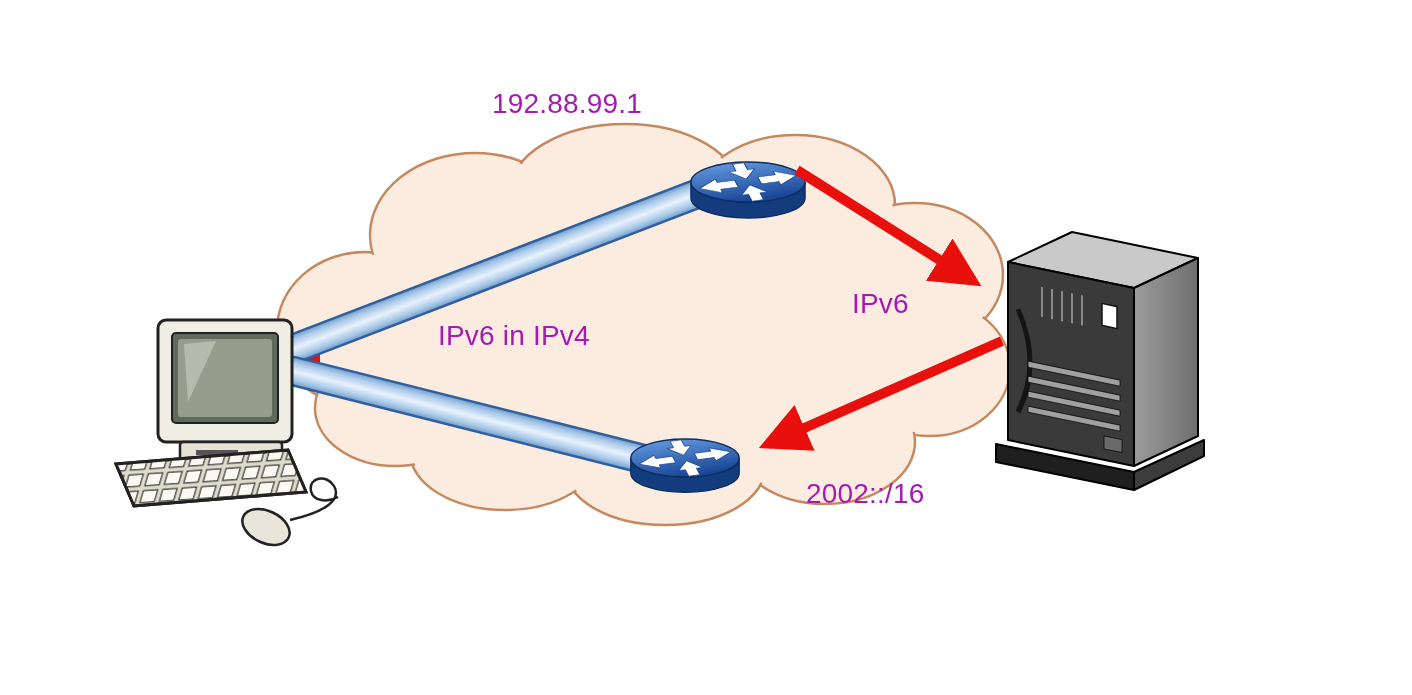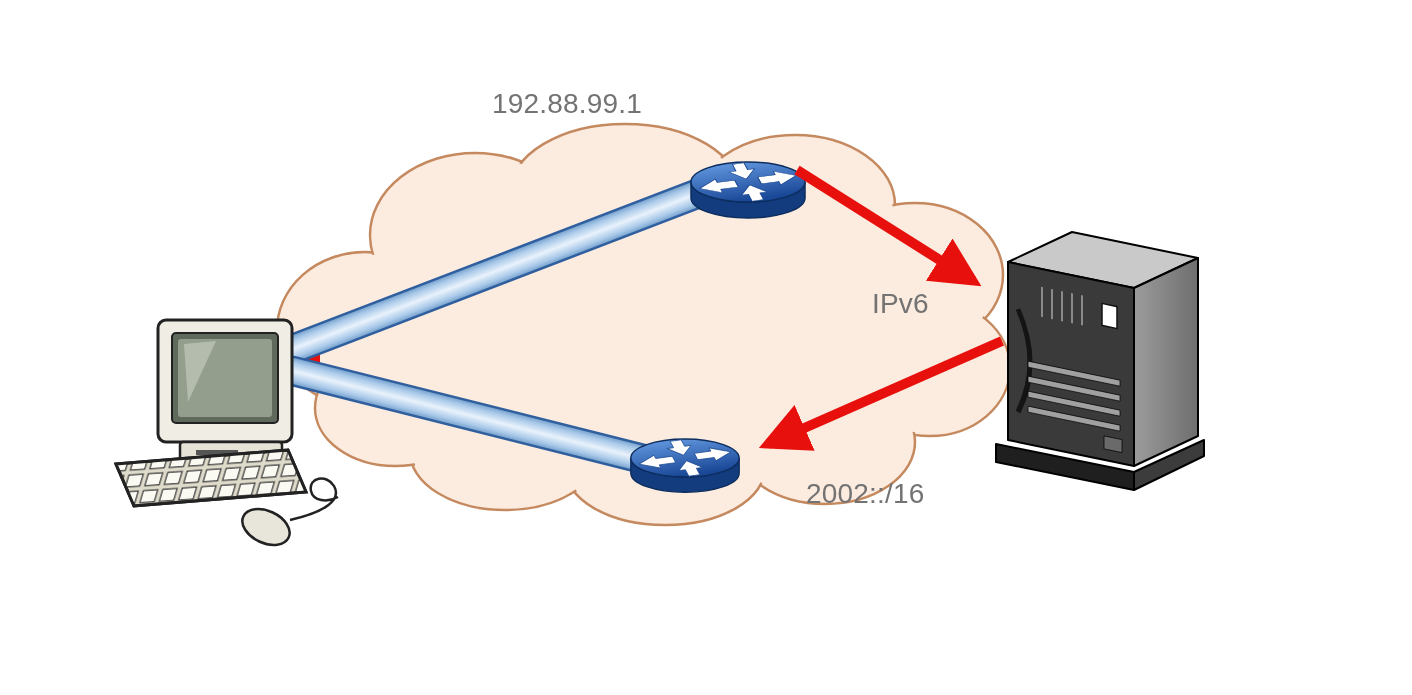--- a/index.html
+++ b/index.html
@@ -1,19 +1,19 @@
 <!DOCTYPE html>
 <html><head>
 <meta charset="utf-8">
 <style>
   html,body{margin:0;padding:0;background:#fff;}
   #canvas{position:relative;width:1412px;height:695px;background:#fff;overflow:hidden;
           font-family:"Liberation Sans",sans-serif;}
   #canvas > svg{position:absolute;left:0;top:0;}
-  .lbl{position:absolute;font-size:28px;color:#737373;white-space:nowrap;letter-spacing:.2px;}
+  .lbl{position:absolute;font-size:28px;color:#a21caf;white-space:nowrap;letter-spacing:.2px;}
 </style>
 </head>
 <body>
 
 <div id="canvas">
 
 <svg width="1412" height="695" viewBox="0 0 1412 695">
   <defs>
     <linearGradient id="pipeGrad" x1="0" y1="0" x2="0" y2="1">
       <stop offset="0" stop-color="#6f9cc9"></stop>
@@ -134,19 +134,20 @@
     <polygon points="116,464 288,450 306,492 134,506" fill="#dedbcb" stroke="#222" stroke-width="3"></polygon>
     <polygon points="116,464 288,450 306,492 134,506" fill="url(#keys)" stroke="#222" stroke-width="3"></polygon>
     <path d="M 290 520 C 325 512 342 500 334 486 C 327 474 308 477 311 491 C 313 501 327 503 338 497" fill="none" stroke="#222" stroke-width="2.5"></path>
     <ellipse cx="266" cy="527" rx="25" ry="16" transform="rotate(25 266 527)" fill="#e8e6da" stroke="#222" stroke-width="2.5"></ellipse>
   </g>
 </svg>
 
   <div class="lbl" style="left:492px;top:88px">192.88.99.1</div>
 
 
+  <div class="lbl" style="left:438px;top:320px">IPv6 in IPv4</div>
 
-  <div class="lbl" style="left:872px;top:288px">IPv6</div>
+  <div class="lbl" style="left:852px;top:288px">IPv6</div>
 
   <div class="lbl" style="left:806px;top:478px">2002::/16</div>
 
 
 </div>
 
 </body></html>

